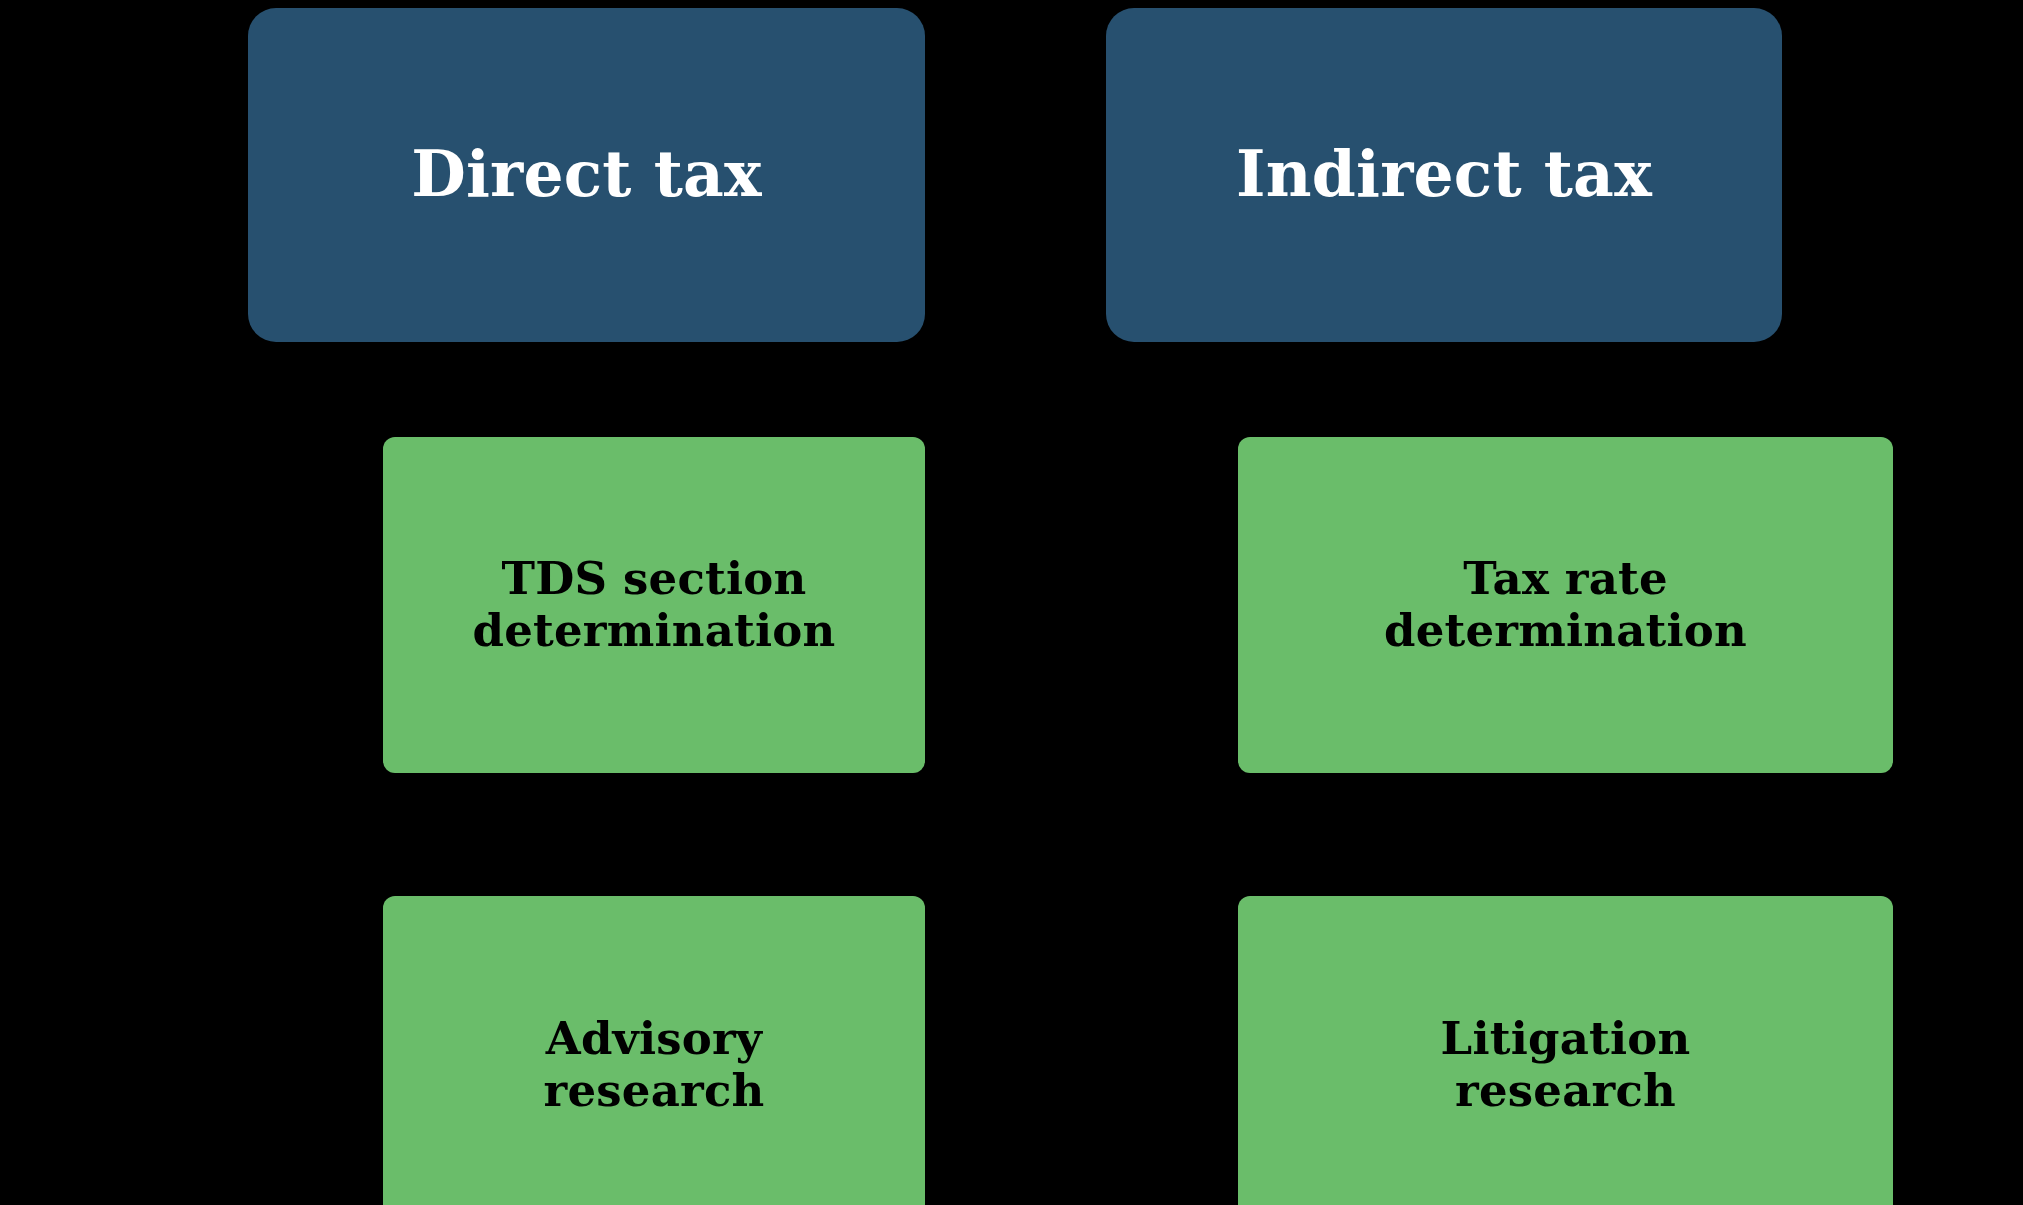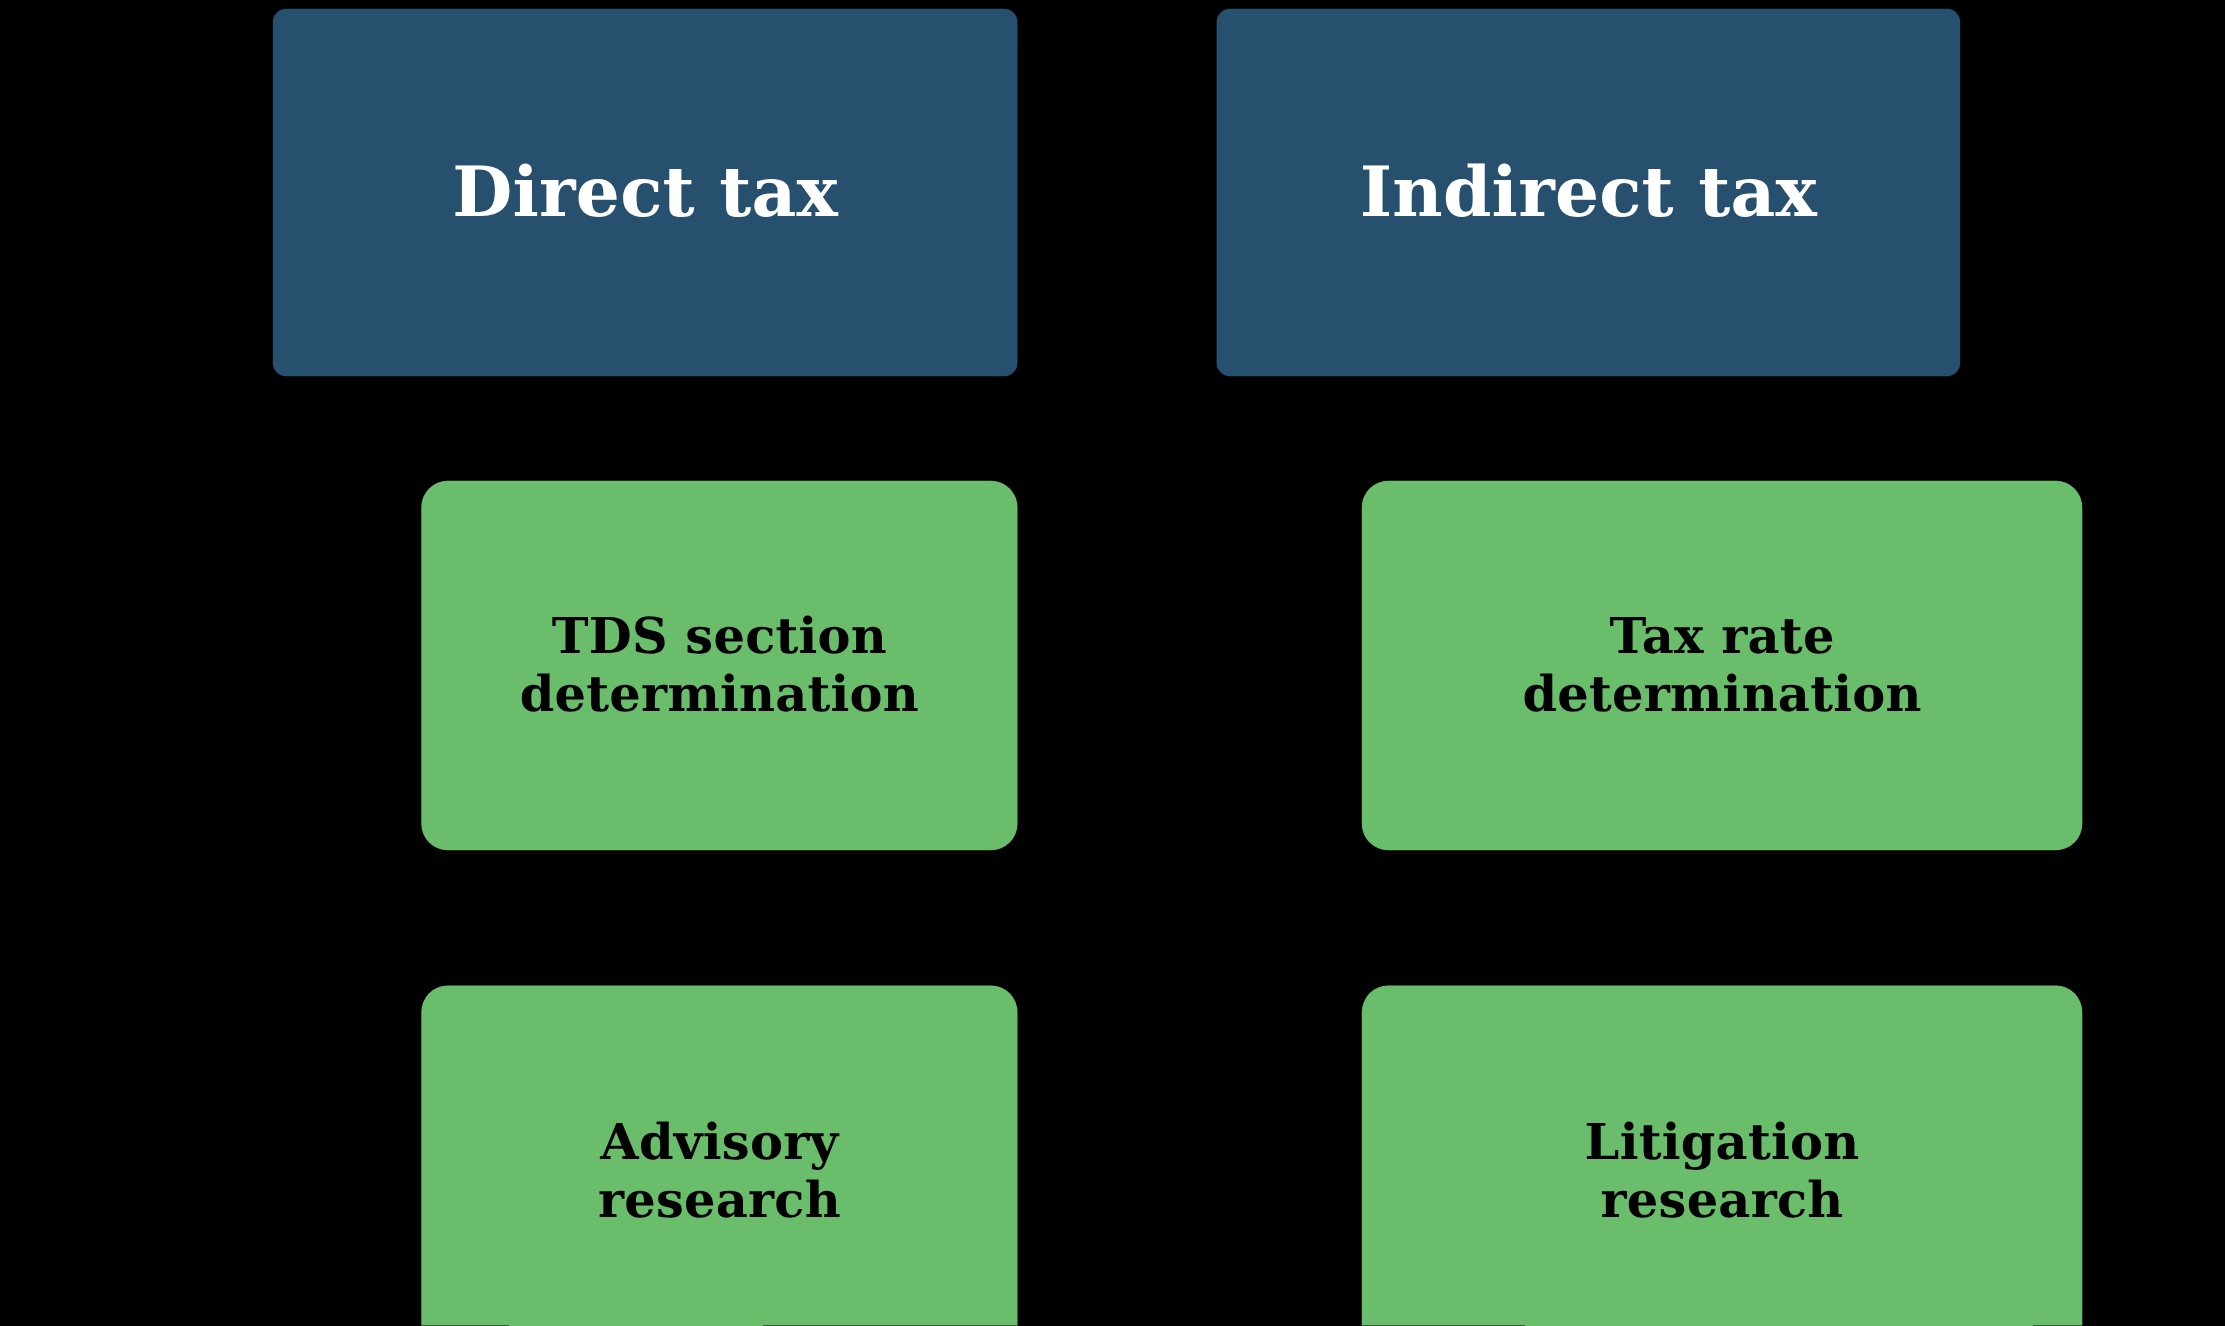--- a/index.html
+++ b/index.html
@@ -49,31 +49,31 @@
   .sub-left   { left: 383px;  width: 542px; }
   .sub-right  { left: 1238px; width: 655px; }
 
   .row-header { top: 8px;   height: 334px; }
   .row-mid    { top: 437px; height: 336px; }
   .row-bottom { top: 896px; height: 338px; }
 
   
   .node-category {
     background: #27506f;
-    border-radius: 12px;
+    border-radius: 28px;
   }
   .node-category .node-label {
     color: #ffffff;
     font-size: 63px;
   }
 
   
   .node-service {
     background: #6abd6a;
-    border-radius: 24px;
+    border-radius: 12px;
   }
   .node-service .node-label {
     color: #000000;
     font-size: 45px;
   }
 </style>
 </head>
 <body>
 
 <div id="canvas">

